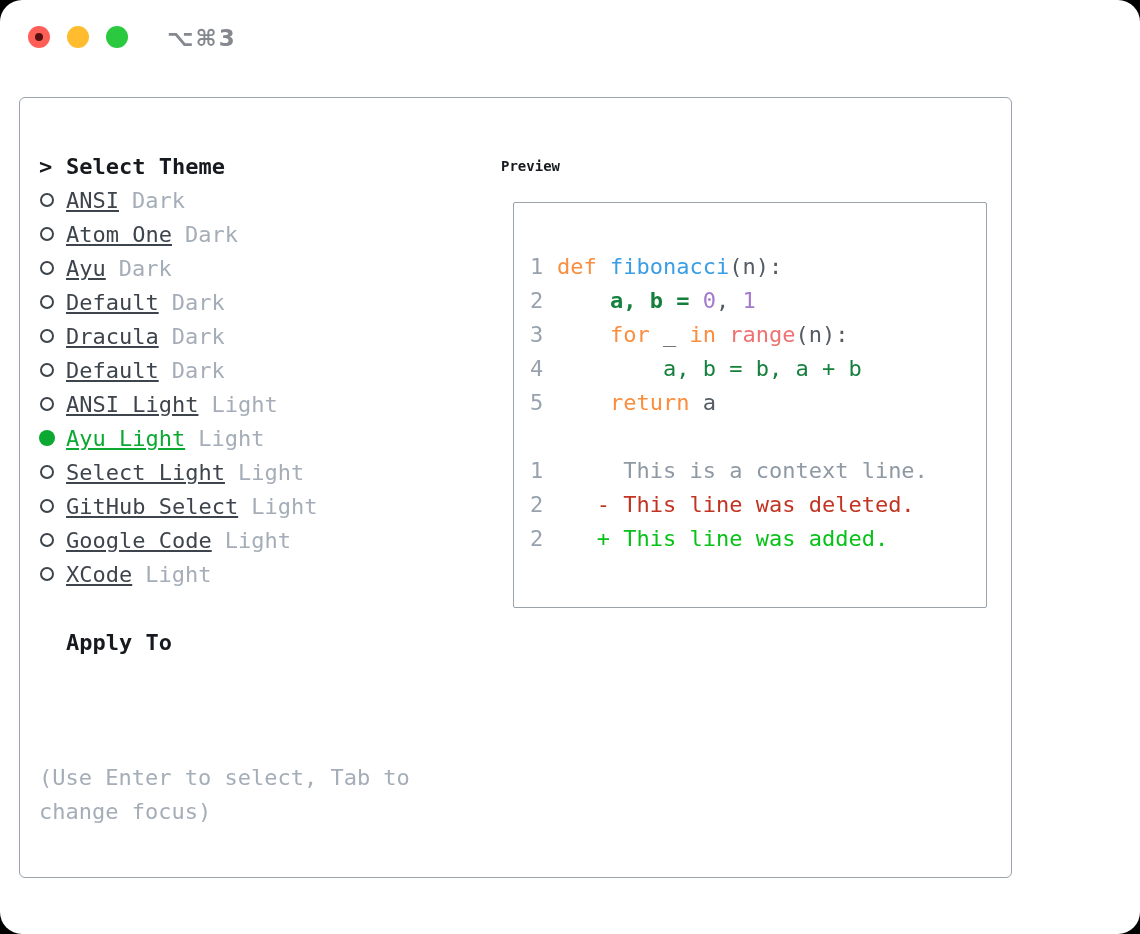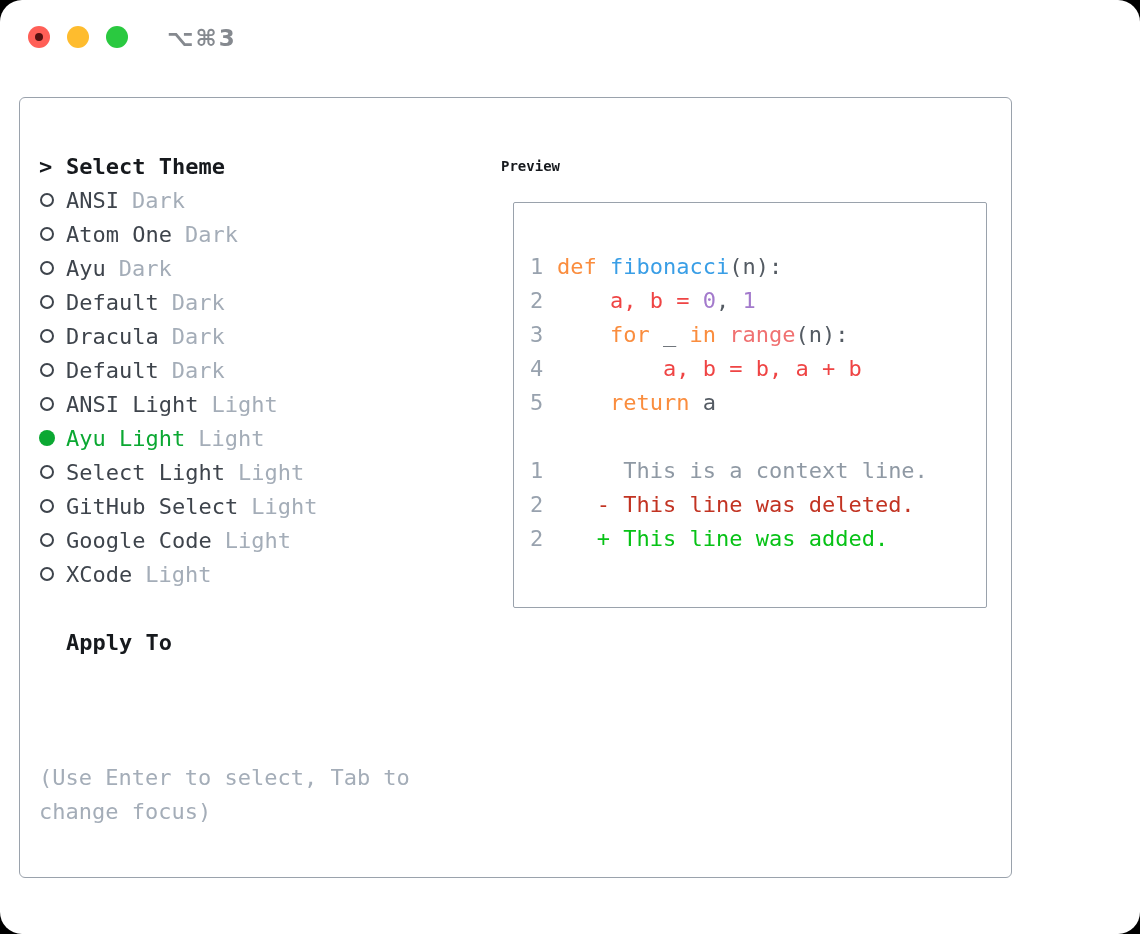--- a/index.html
+++ b/index.html
@@ -43,21 +43,21 @@
   }
   .ring{
     width:14px;height:14px;box-sizing:border-box;border-radius:50%;
     border:2px solid var(--text_dark);margin-left:1px;
   }
   .dotfill{
     width:16px;height:16px;border-radius:50%;
     background:var(--accent_green);margin-left:0px;
   }
   .hdr-label{font-weight:bold;color:var(--heading_black);}
-  .item-name{color:var(--text_dark);}
+  .item-name{color:var(--text_dark);text-decoration:underline;}
   .item-name.selected{color:var(--accent_green);}
   .item-variant{color:var(--muted_gray);margin-left:13px;}
   
   .preview-label{
     position:absolute;left:481px;top:51px;height:34px;line-height:34px;
     font-size:14px;font-weight:bold;color:var(--heading_black);
   }
   .preview-box{
     position:absolute;left:493px;top:104px;width:474px;height:406px;
     box-sizing:border-box;border:1.5px solid var(--border_gray);border-radius:2px;
@@ -100,23 +100,23 @@
         <div class="row"><span class="marker-cell"></span><span class="hdr-label">Apply To</span></div>
       </div>
     <div class="hint col-left">
       <div>(Use Enter to select, Tab to</div>
       <div>change focus)</div>
     </div>
     <div class="preview-label">Preview</div>
     <div class="preview-box">
       <div id="preview-lines">
           <div class="pline"><span class="gutter">1</span><span style="color: rgb(250, 141, 62); margin-top: 31px;">def</span><span style="color: rgb(84, 91, 99);"> </span><span style="color: rgb(57, 158, 230);">fibonacci</span><span style="color: rgb(84, 91, 99);">(n):</span></div>
-          <div class="pline"><span class="gutter">2</span><span style="color: #ef4444;">    a, b = </span><span style="color: rgb(163, 122, 204);">0</span><span style="color: rgb(84, 91, 99);">, </span><span style="color: rgb(163, 122, 204);">1</span></div>
+          <div class="pline"><span class="gutter">2</span><span style="color: #15803d; font-weight: bold;">    a, b = </span><span style="color: rgb(163, 122, 204);">0</span><span style="color: rgb(84, 91, 99);">, </span><span style="color: rgb(163, 122, 204);">1</span></div>
           <div class="pline"><span class="gutter">3</span><span style="color: rgb(84, 91, 99);">    </span><span style="color: rgb(250, 141, 62);">for</span><span style="color: rgb(84, 91, 99);"> _ </span><span style="color: rgb(250, 141, 62);">in</span><span style="color: rgb(84, 91, 99);"> </span><span style="color: rgb(240, 113, 113);">range</span><span style="color: rgb(84, 91, 99);">(n):</span></div>
-          <div class="pline"><span class="gutter">4</span><span style="color: #ef4444; margin-top: 24px;">        a, b = b, a + b</span></div>
+          <div class="pline"><span class="gutter">4</span><span style="color: #15803d; margin-top: 24px;">        a, b = b, a + b</span></div>
           <div class="pline"><span class="gutter">5</span><span style="color: rgb(84, 91, 99);">    </span><span style="color: rgb(250, 141, 62);">return</span><span style="color: rgb(84, 91, 99);"> a</span></div>
           <div class="pline"><span class="gutter"></span></div>
           <div class="pline"><span class="gutter">1</span><span style="color: rgb(143, 153, 164);">     This is a context line.</span></div>
           <div class="pline"><span class="gutter">2</span><span style="color: rgb(194, 51, 34);">   - This line was deleted.</span></div>
           <div class="pline"><span class="gutter">2</span><span style="color: rgb(7, 194, 22);">   + This line was added.</span></div>
         </div>
     </div>
   </div>
 
 </div>

